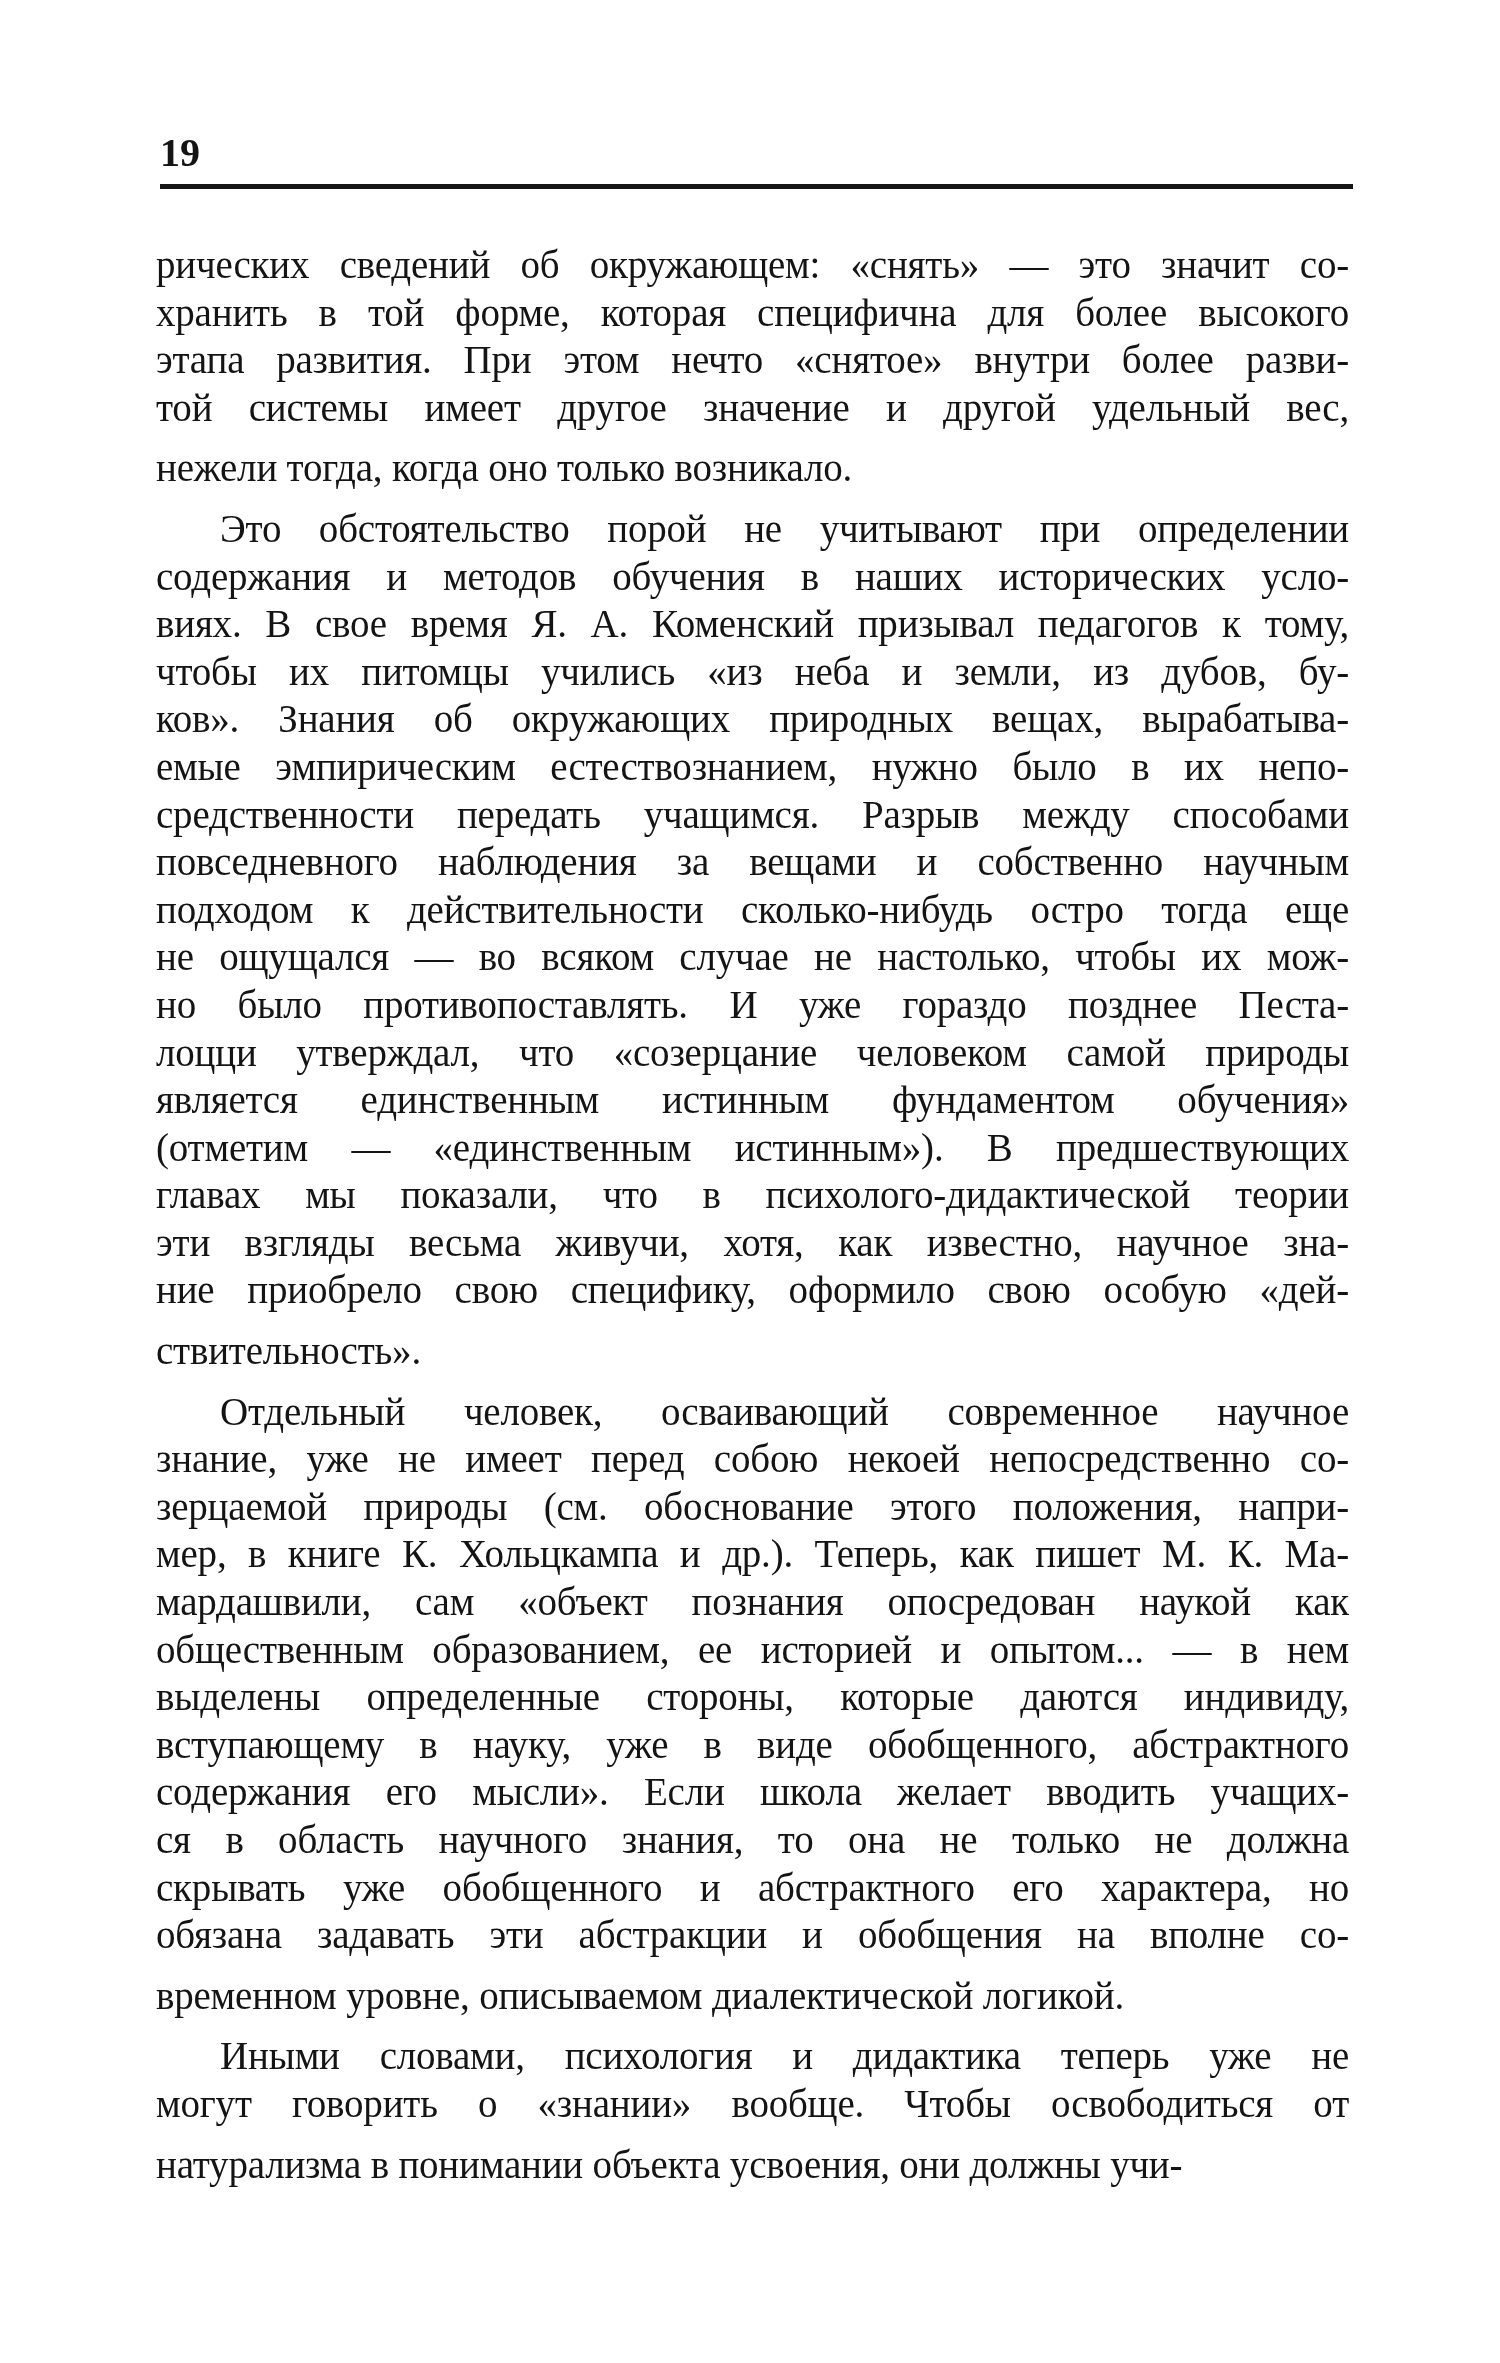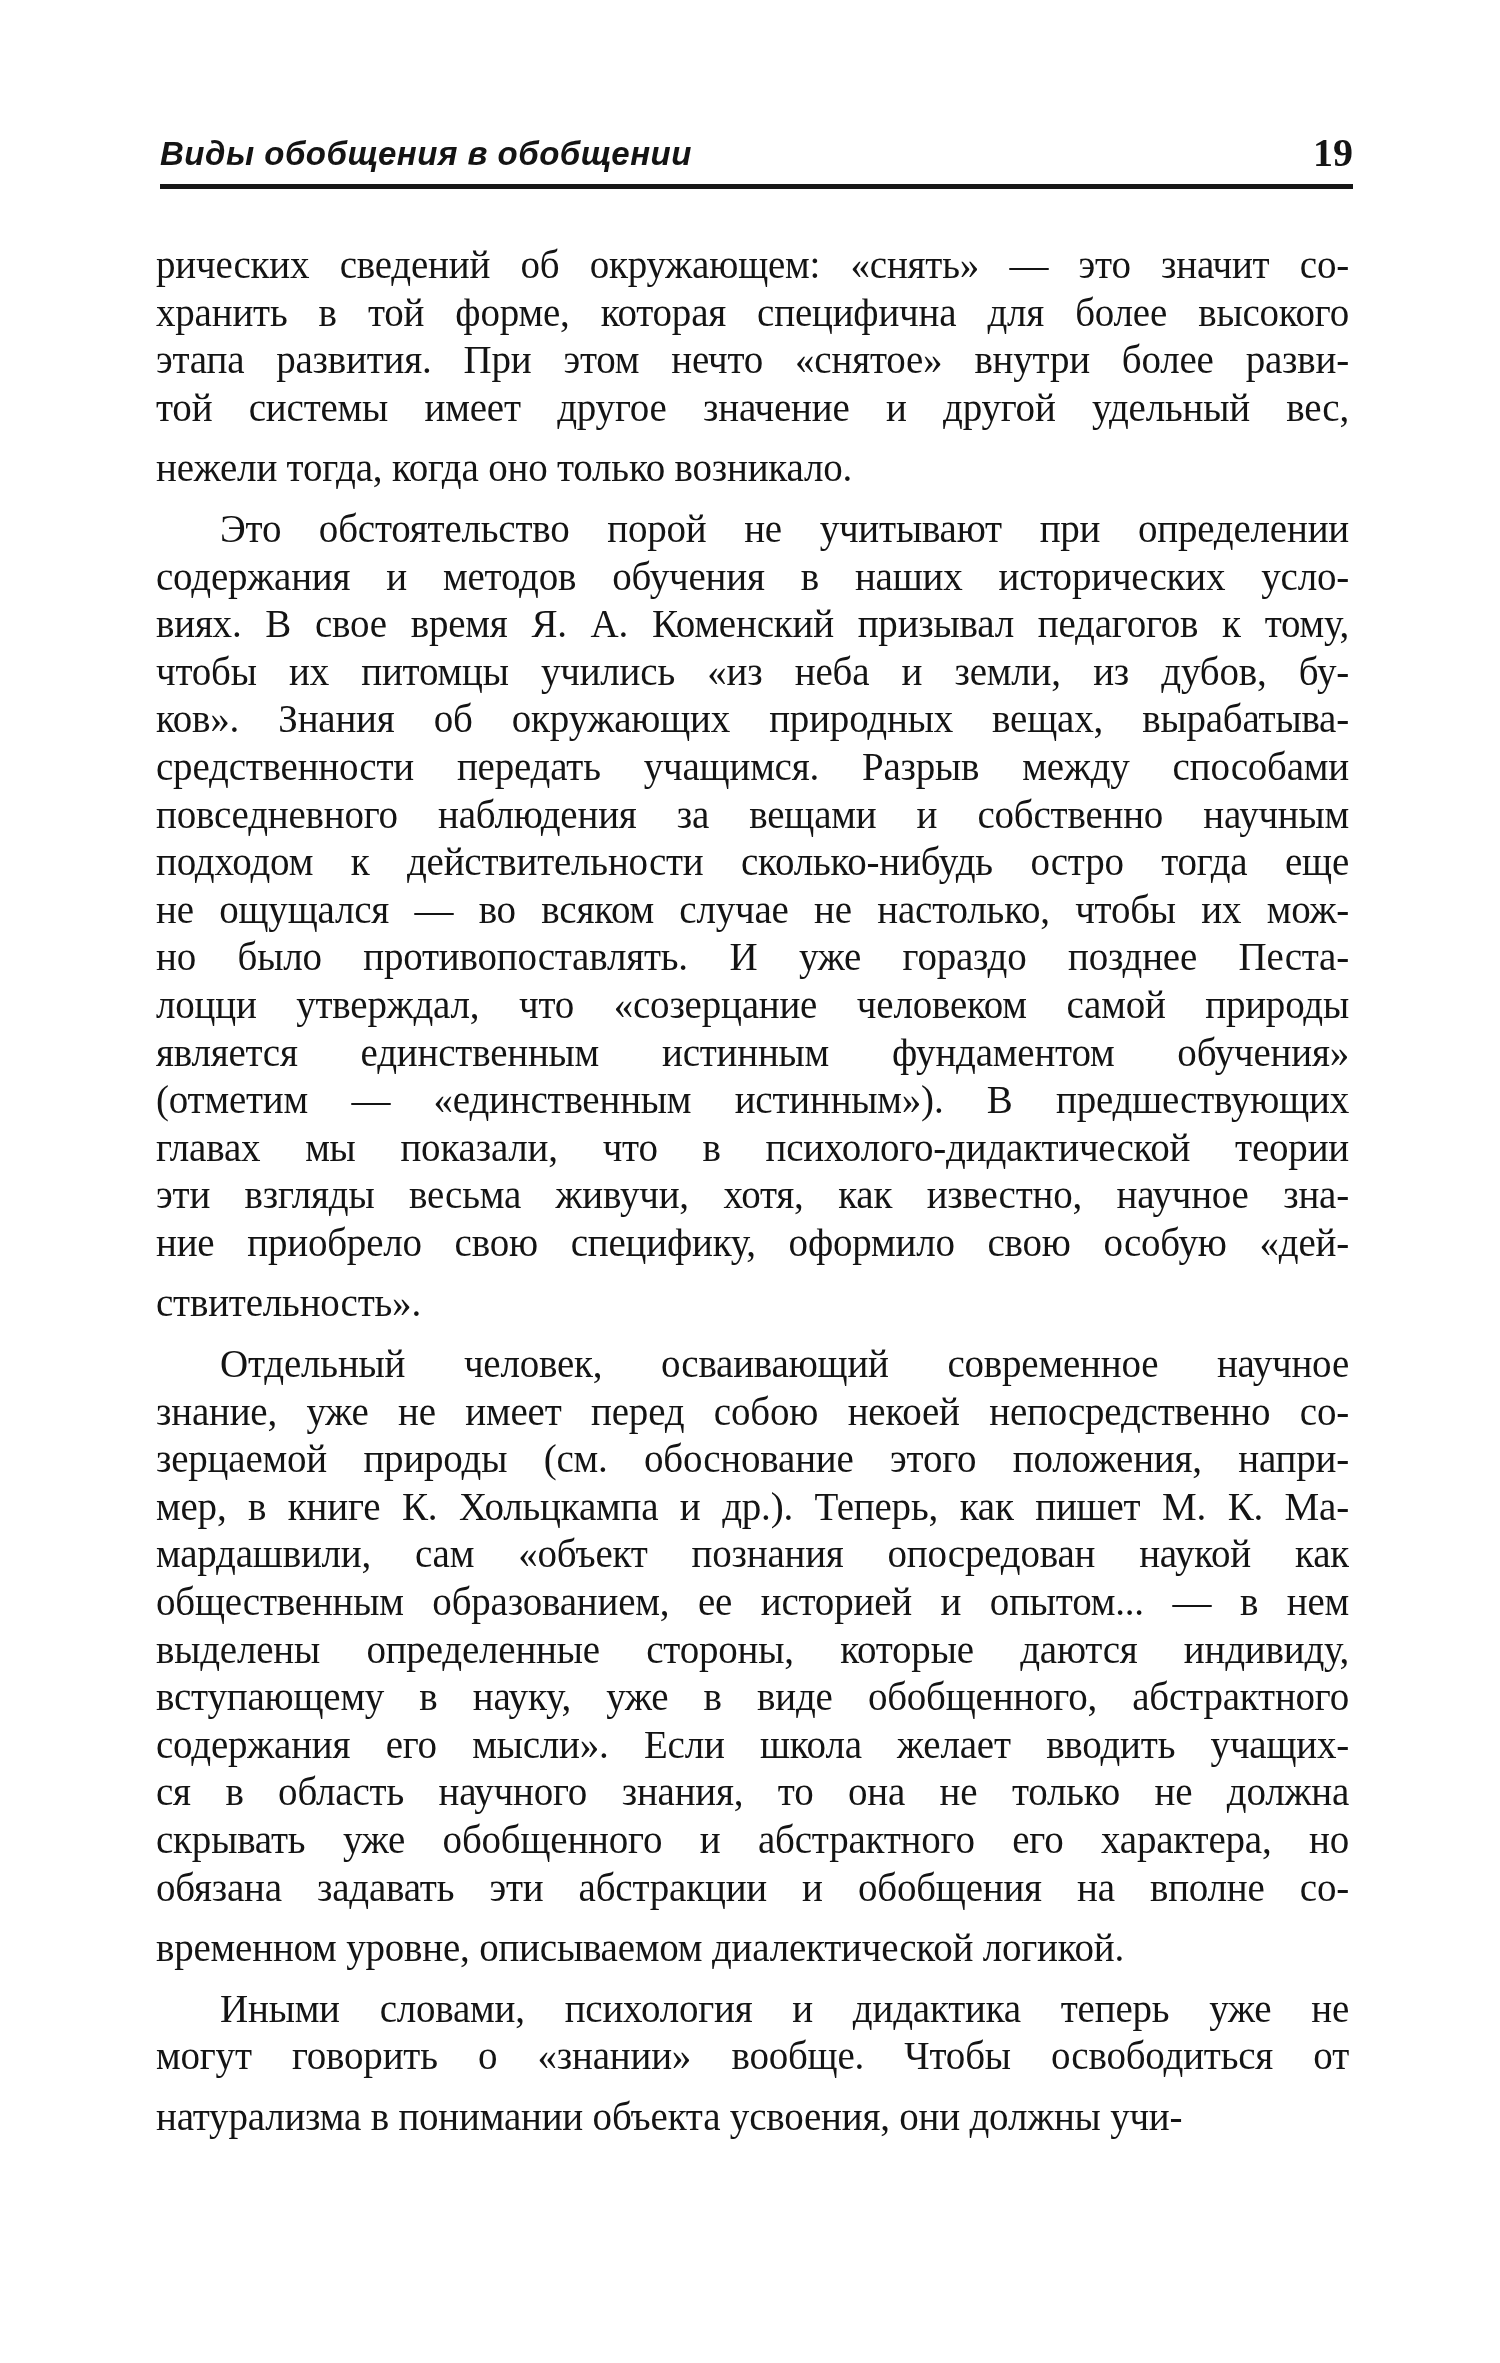--- a/index.html
+++ b/index.html
@@ -70,37 +70,37 @@
     text-align-last: left;
     margin-top: 13px;
   }
   .it {
   }
 </style>
 </head>
 <body>
 
 <div class="page-header">
-  <span class="running-title">Виды обобщения в обобщении</span>
   <span class="page-number">19</span>
 </div>
 
 <div class="header-rule"></div>
 
 <div class="body-text">
     <div class="line"><span>рических сведений об окружающем: «снять» — это значит со-</span></div>
     <div class="line"><span>хранить в той форме, которая специфична для более высокого</span></div>
     <div class="line"><span>этапа развития. При этом нечто «снятое» внутри более разви-</span></div>
     <div class="line"><span>той системы имеет другое значение и другой удельный вес,</span></div>
     <div class="line para-end"><span>нежели тогда, когда оно только возникало.</span></div>
     <div class="line indent"><span>Это обстоятельство порой не учитывают при определении</span></div>
     <div class="line"><span>содержания и методов обучения в наших исторических усло-</span></div>
     <div class="line"><span>виях. В свое время Я. А. Коменский призывал педагогов к тому,</span></div>
     <div class="line"><span>чтобы их питомцы учились «из неба и земли, из дубов, бу-</span></div>
     <div class="line"><span>ков». Знания об окружающих природных вещах, вырабатыва-</span></div>
+    <div class="line"><span>емые эмпирическим естествознанием, нужно было в их непо-</span></div>
     <div class="line"><span>средственности передать учащимся. Разрыв между способами</span></div>
     <div class="line"><span>повседневного наблюдения за вещами и собственно научным</span></div>
     <div class="line"><span>подходом к действительности сколько-нибудь остро тогда еще</span></div>
     <div class="line"><span>не ощущался — во всяком случае не настолько, чтобы их мож-</span></div>
     <div class="line"><span>но было противопоставлять. И уже гораздо позднее Песта-</span></div>
     <div class="line"><span>лоцци утверждал, что «созерцание человеком самой природы</span></div>
     <div class="line"><span>является единственным истинным фундаментом обучения»</span></div>
     <div class="line"><span>(отметим — «единственным истинным»). В предшествующих</span></div>
     <div class="line"><span>главах мы показали, что в психолого-дидактической теории</span></div>
     <div class="line"><span>эти взгляды весьма живучи, хотя, как известно, научное зна-</span></div>

